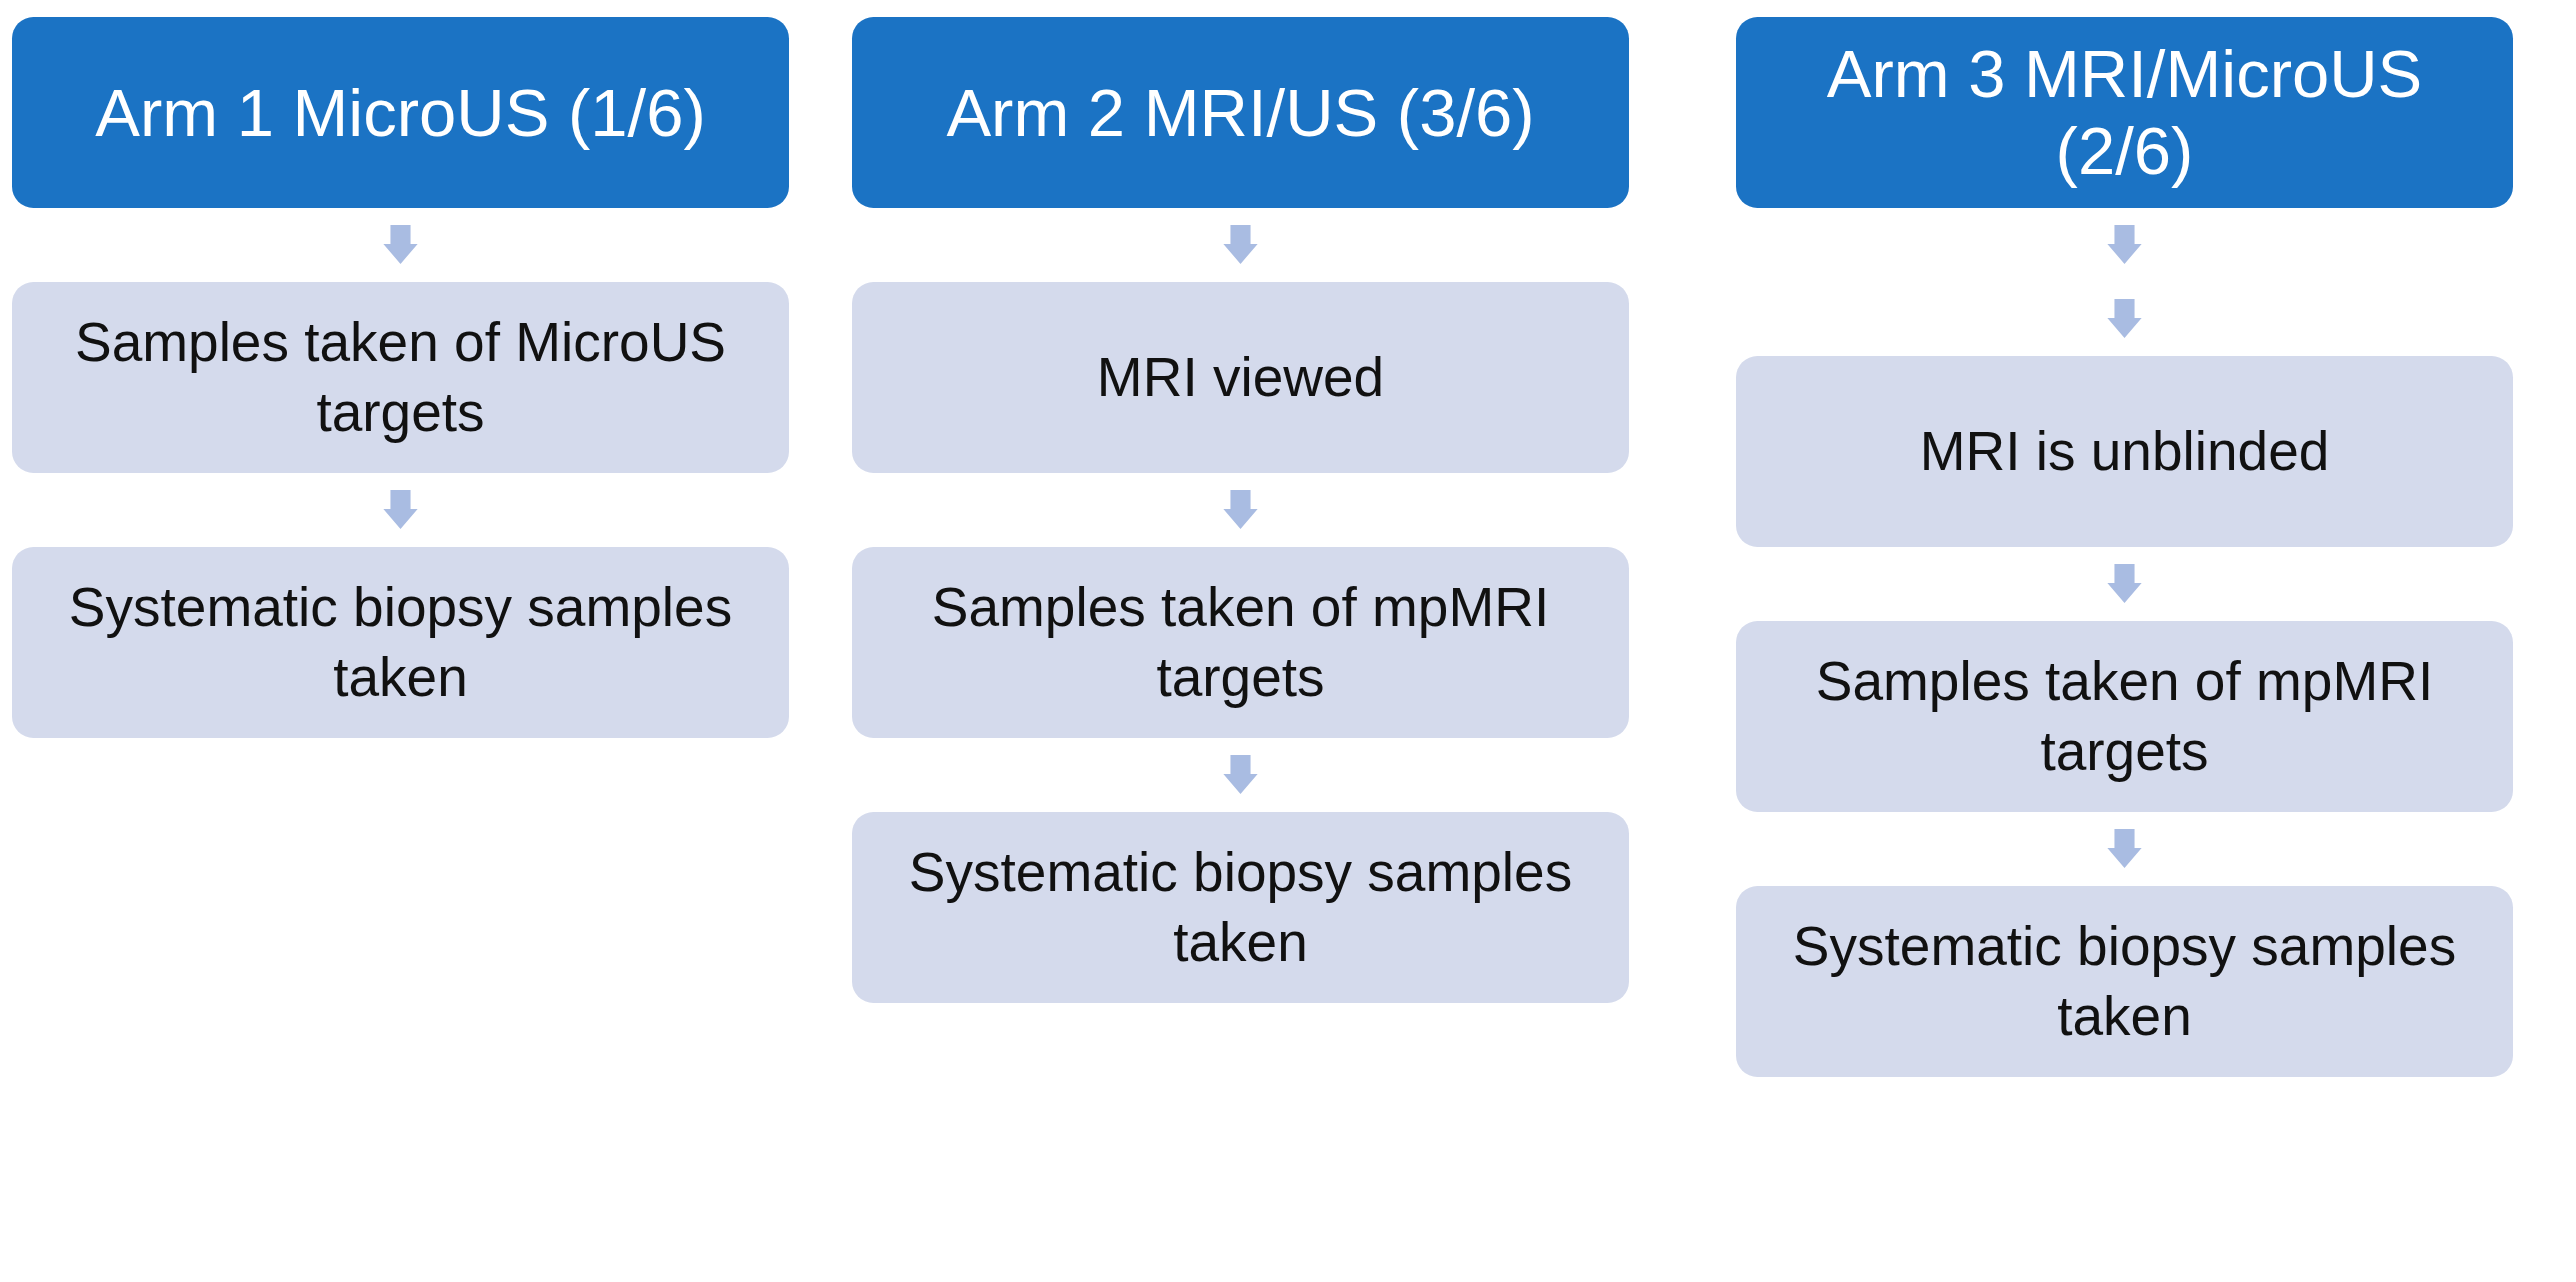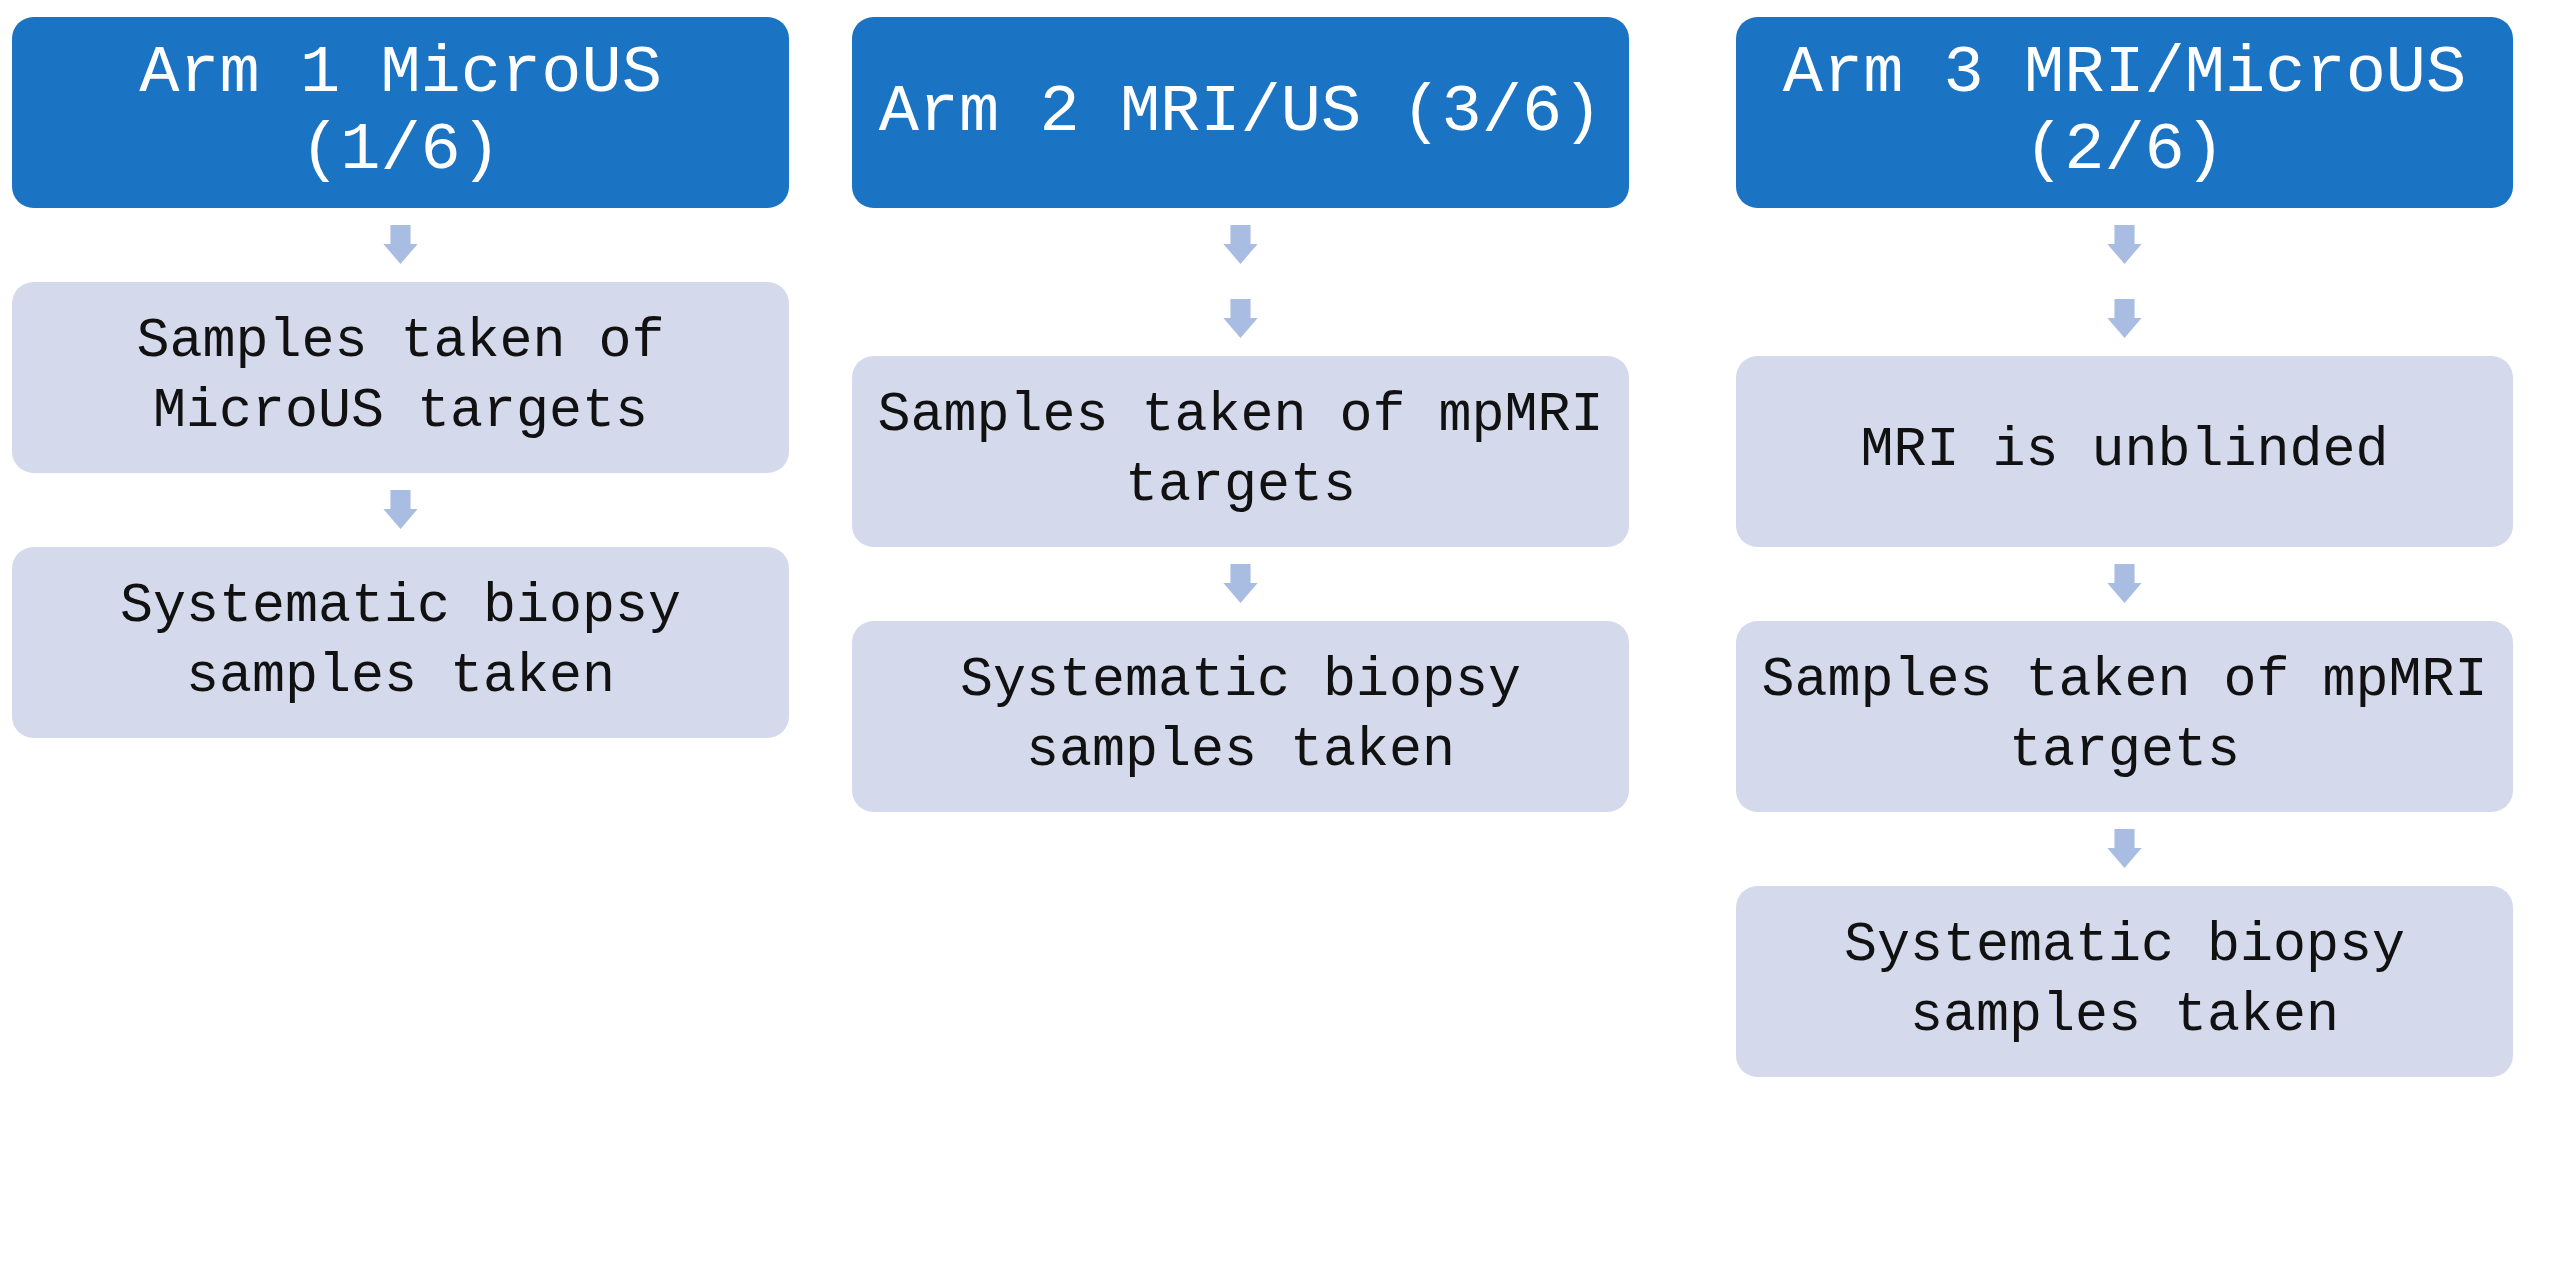--- a/index.html
+++ b/index.html
@@ -8,21 +8,21 @@
     --step-bg:#d4daec;
     --step-text:#111111;
     --arrow:#a9bce2;
     --page-bg:#ffffff;
   }
   html,body{margin:0;padding:0;background:var(--page-bg);}
   body{
     width:2576px;height:1283px;overflow:hidden;
     font-family:"Liberation Sans", sans-serif;
   }
-  .canvas{position:relative;width:2576px;height:980px;font-family:Liberation Mono, monospace;}
+  .canvas{position:relative;width:2576px;height:980px;}
   .column{
     position:absolute;top:16.7px;width:777px;
     display:flex;flex-direction:column;
   }
   .col-0{left:12px;}
   .col-1{left:852px;}
   .col-2{left:1736px;}
   .box{
     box-sizing:border-box;flex:none;
     width:100%;height:191px;border-radius:21.4px;
@@ -62,20 +62,21 @@
       </div>
       <div class="box step">Systematic biopsy samples taken</div>
     </section>
     <section class="column col-1">
       <div class="box header">Arm 2 MRI/US (3/6)</div>
       <div class="arrow-wrap">
         <svg class="arrow" viewBox="0 0 58 66" aria-hidden="true">
           <path d="M12 0 H46 V32 H58 L29 66 L0 32 H12 Z"></path>
         </svg>
       </div>
+      <div class="box step">MRI viewed</div>
       <div class="arrow-wrap">
         <svg class="arrow" viewBox="0 0 58 66" aria-hidden="true">
           <path d="M12 0 H46 V32 H58 L29 66 L0 32 H12 Z"></path>
         </svg>
       </div>
       <div class="box step">Samples taken of mpMRI targets</div>
       <div class="arrow-wrap">
         <svg class="arrow" viewBox="0 0 58 66" aria-hidden="true">
           <path d="M12 0 H46 V32 H58 L29 66 L0 32 H12 Z"></path>
         </svg>

